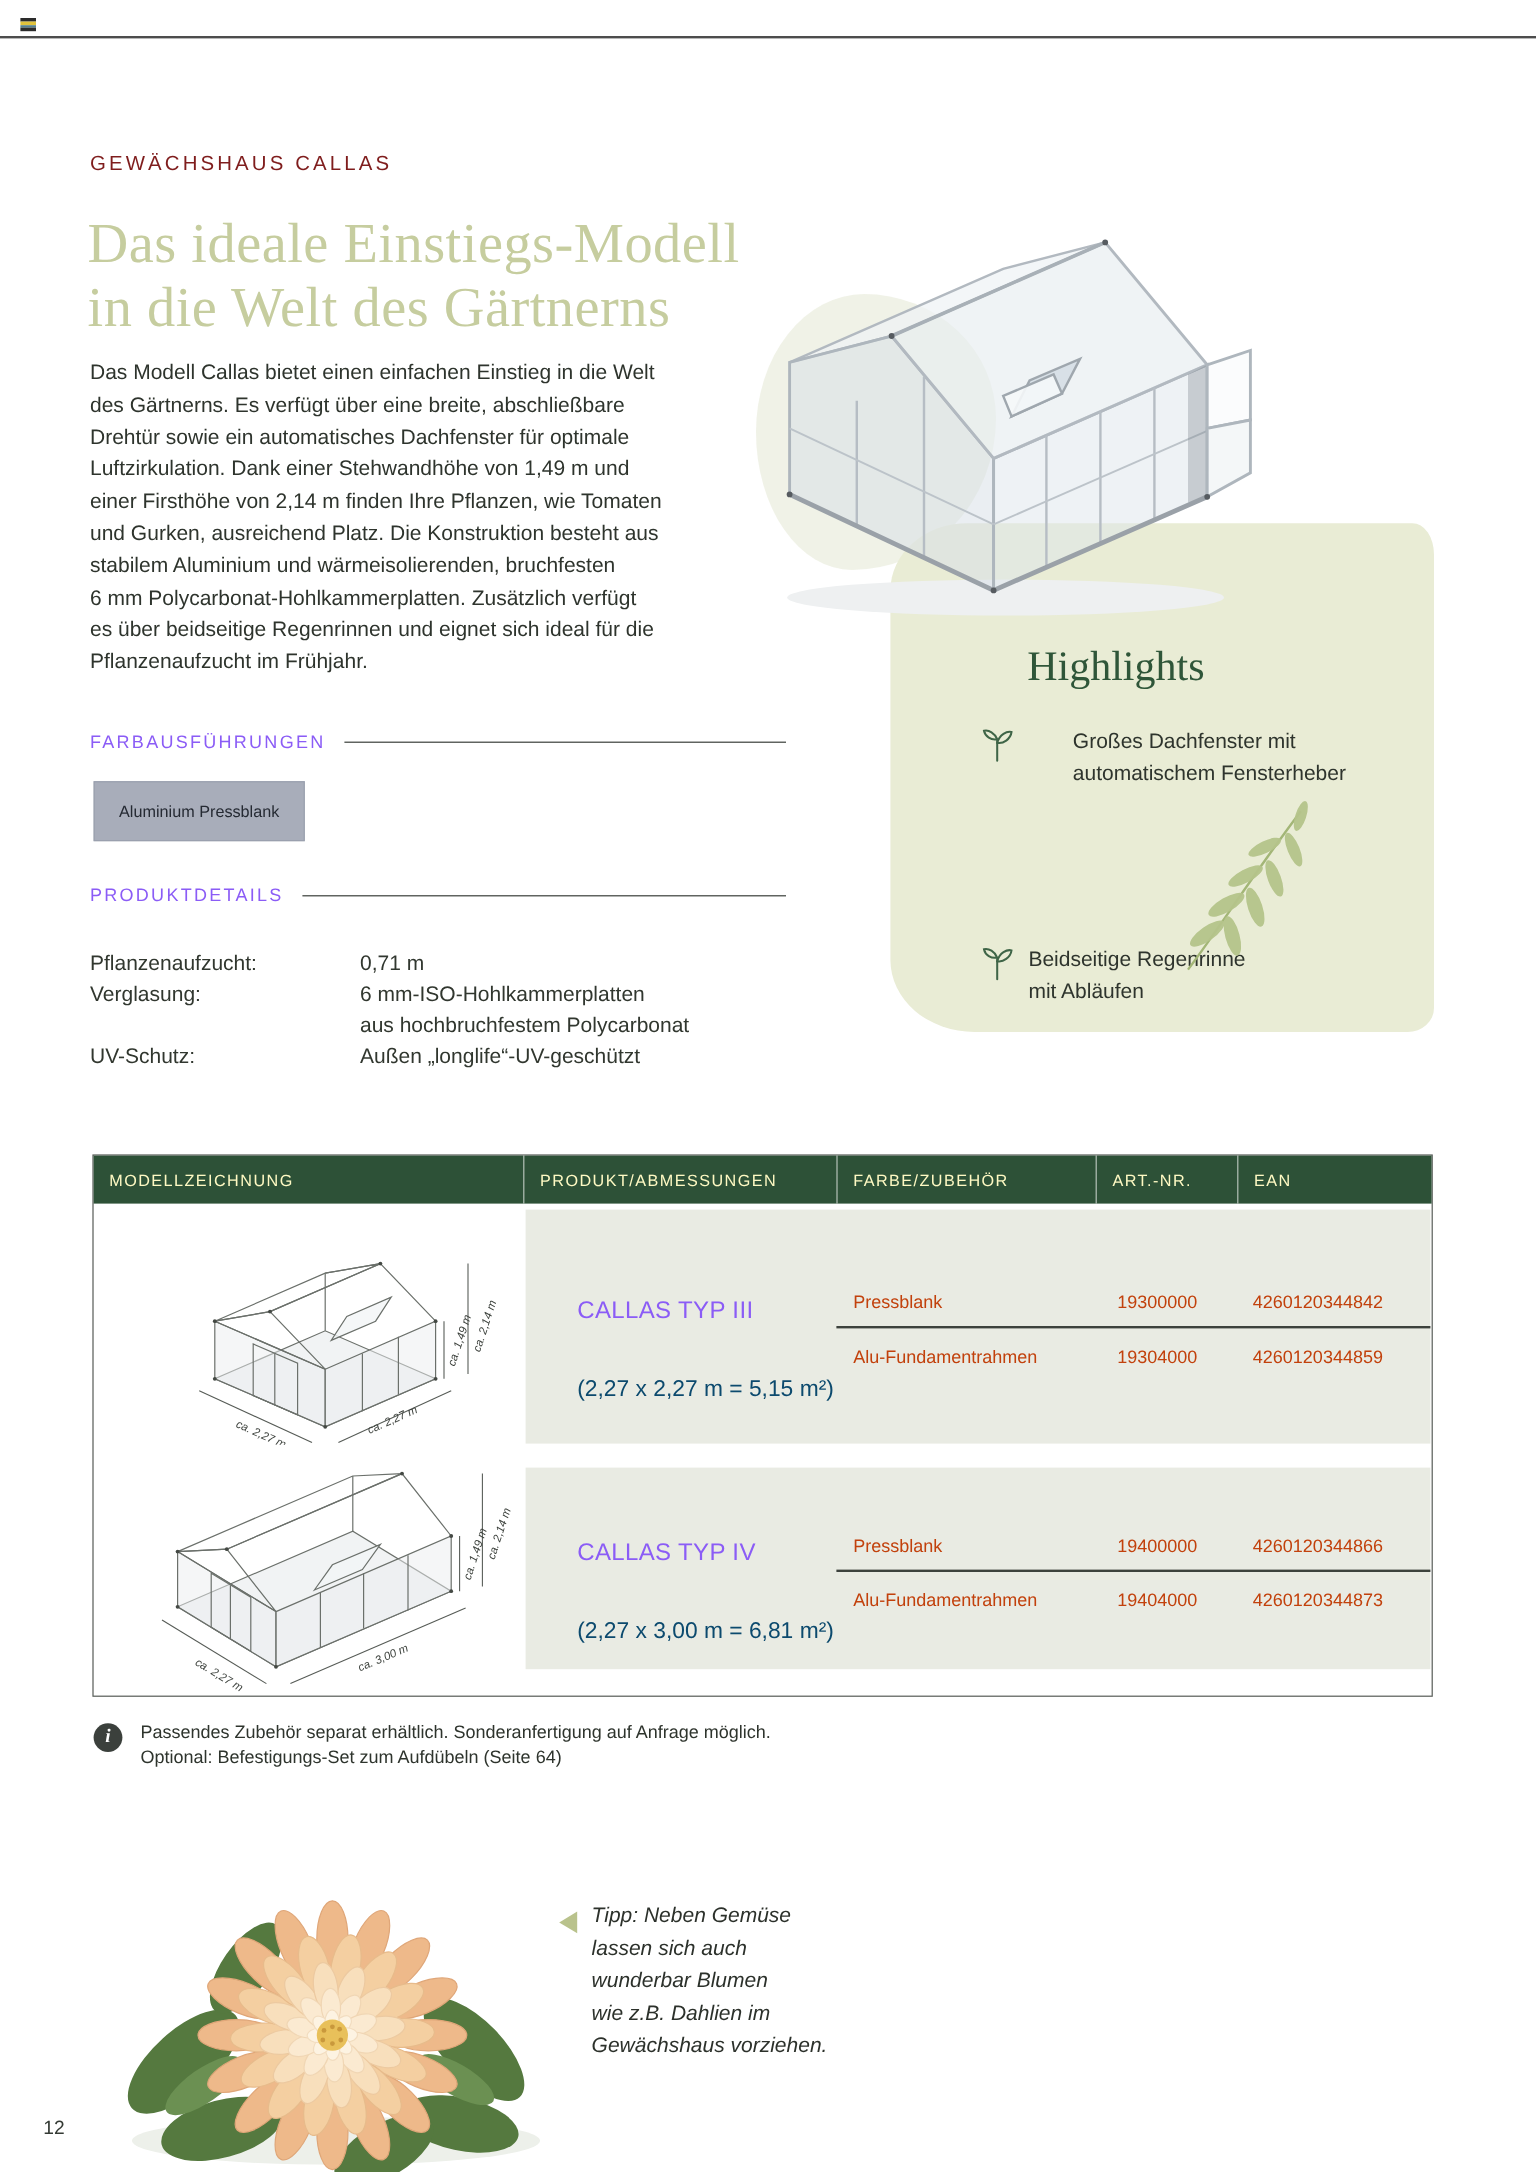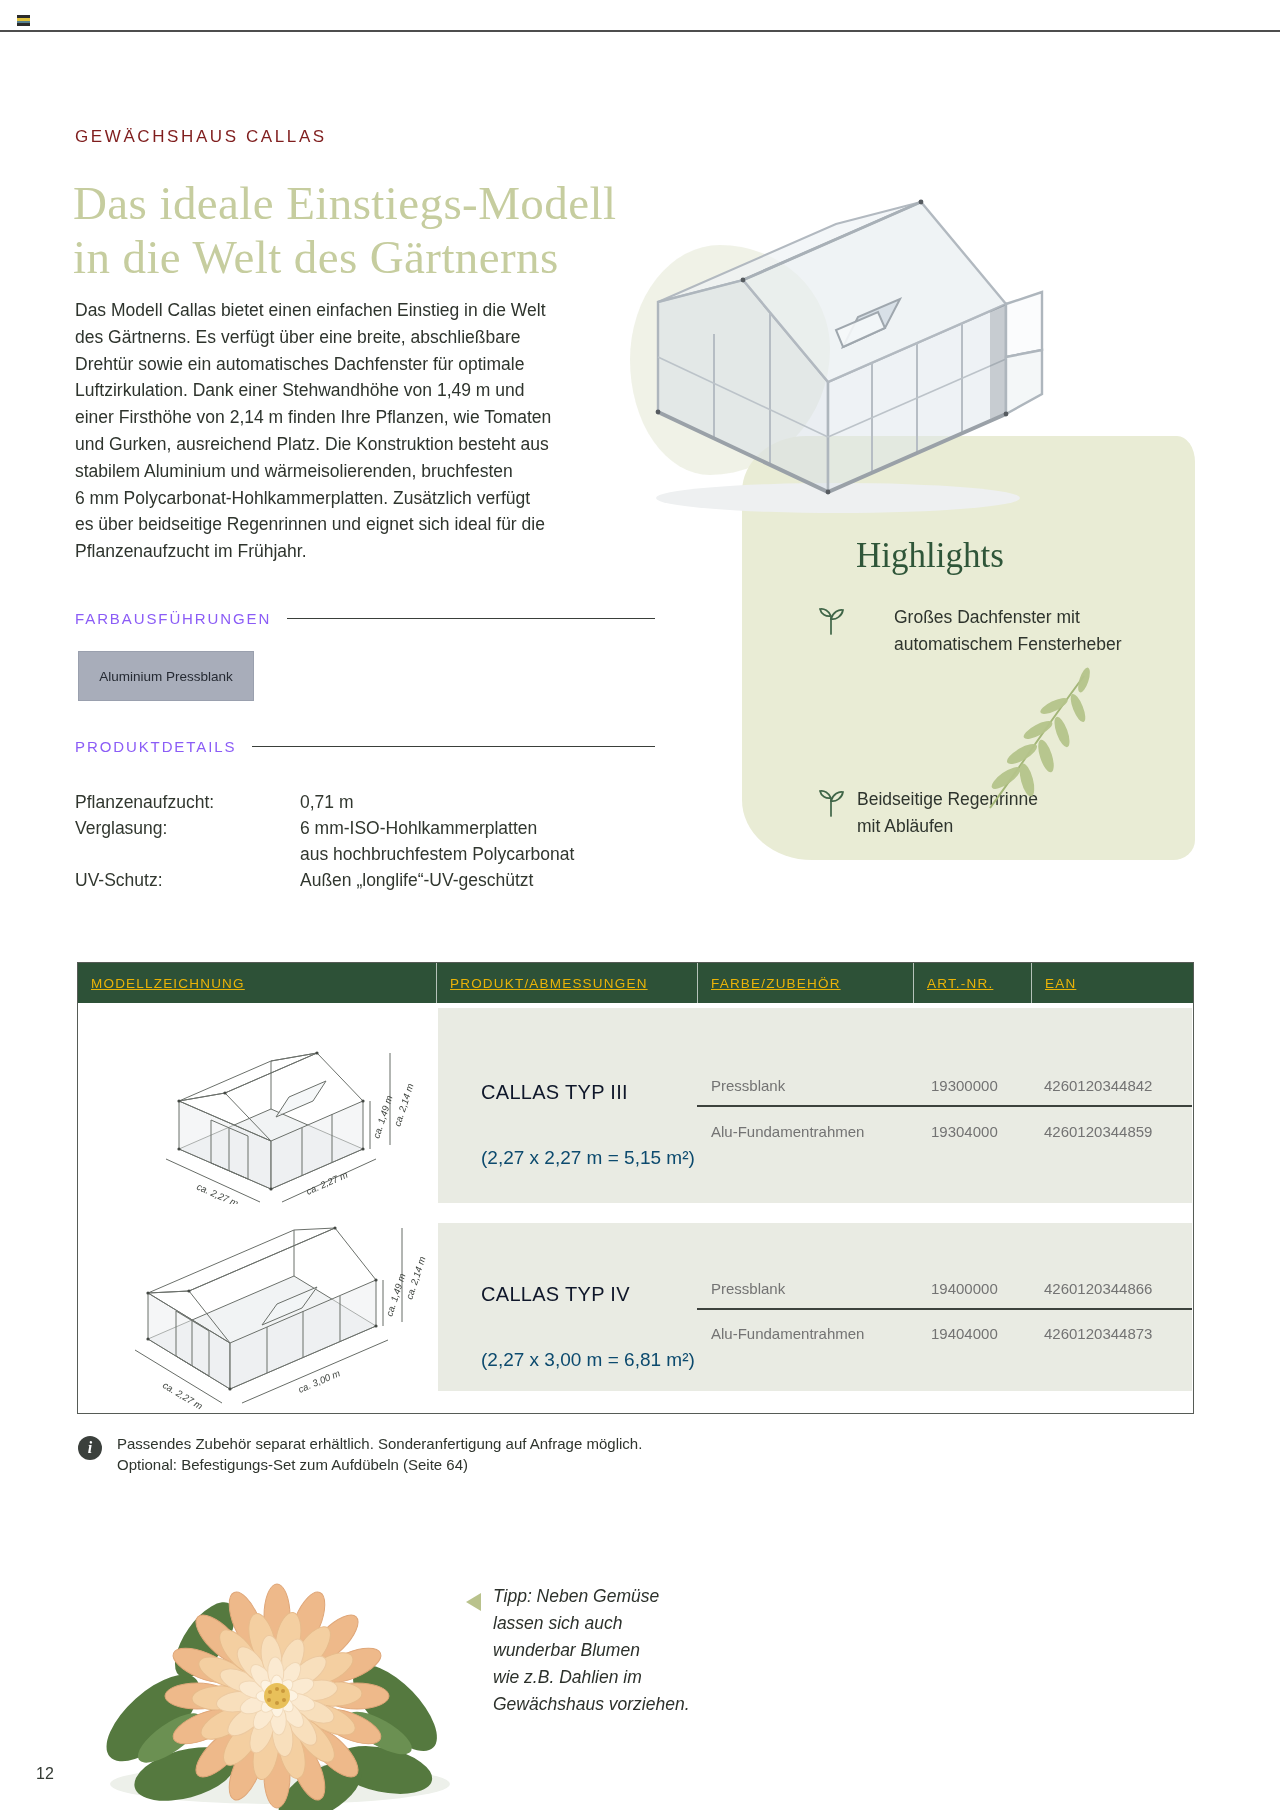--- a/index.html
+++ b/index.html
@@ -43,30 +43,30 @@
             font-size:35px;color:#2f5639;}
   .hl-item{position:absolute;left:818px;display:flex;font-size:17.5px;line-height:26.5px;color:#2e342d;}
   .hl-item .sprout{width:26px;height:30px;margin-right:13px;flex:0 0 auto;margin-top:2px;}
   .hl-item .hl-text{white-space:pre-line;}
 
   
   .ptable{position:absolute;left:77px;top:962px;width:1117px;height:452px;
           border:1.6px solid #565b56;box-sizing:border-box;background:#ffffff;}
   .thead{position:absolute;left:0;top:0;width:100%;height:40px;background:#2d5137;display:flex;}
   .th{display:flex;align-items:center;padding-left:13px;box-sizing:border-box;
-      color:#eab308;font-size:13.5px;letter-spacing:1.2px;text-decoration:underline;}
+      color:#fef9c3;font-size:13.5px;letter-spacing:1.2px;}
   .th+.th{border-left:1px solid rgba(255,255,255,.65);}
   .th.c0{width:358px;} .th.c1{width:261px;} .th.c2{width:216px;} .th.c3{width:118px;} .th.c4{flex:1;}
   .grayblock{position:absolute;left:360px;width:754px;background:#e9ebe3;}
   .gb1{top:45px;height:195px;}
   .gb2{top:260px;height:168px;}
   .subdiv{position:absolute;left:619px;width:495px;height:2px;background:#3d423d;}
-  .product-name{position:absolute;left:403px;font-size:20px;color:#0f172a;letter-spacing:.3px;}
+  .product-name{position:absolute;left:403px;font-size:20px;color:#8b5cf6;letter-spacing:.3px;}
   .product-dims{position:absolute;left:403px;font-size:19px;color:#0c4a6e;margin-top:36px;}
-  .variant{position:absolute;font-size:15px;color:#737373;}
+  .variant{position:absolute;font-size:15px;color:#c2410c;}
   .v-color{left:633px;} .v-art{left:853px;} .v-ean{left:966px;}
   .mz-draw{position:absolute;}
 
   
   .note{position:absolute;left:78px;top:1434px;display:flex;}
   .info-icon{width:24px;height:24px;border-radius:50%;background:#3b403c;color:#ffffff;
              display:flex;align-items:center;justify-content:center;
              font-family:"Liberation Serif",serif;font-size:16px;font-style:italic;font-weight:bold;
              margin-right:15px;flex:0 0 auto;margin-top:2px;}
   .note-text{font-size:15px;line-height:20.5px;color:#2e342d;}

